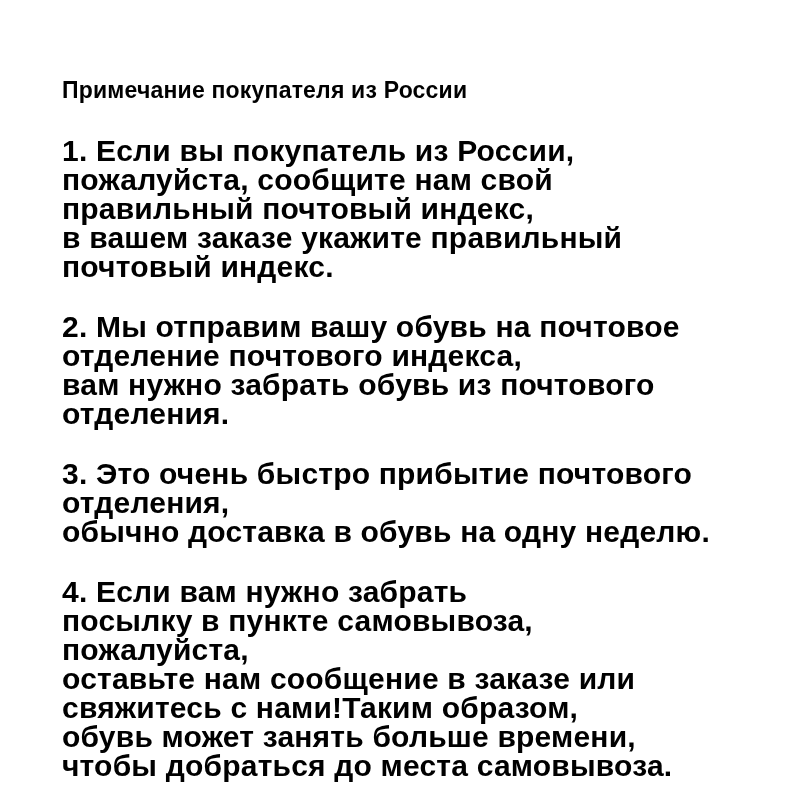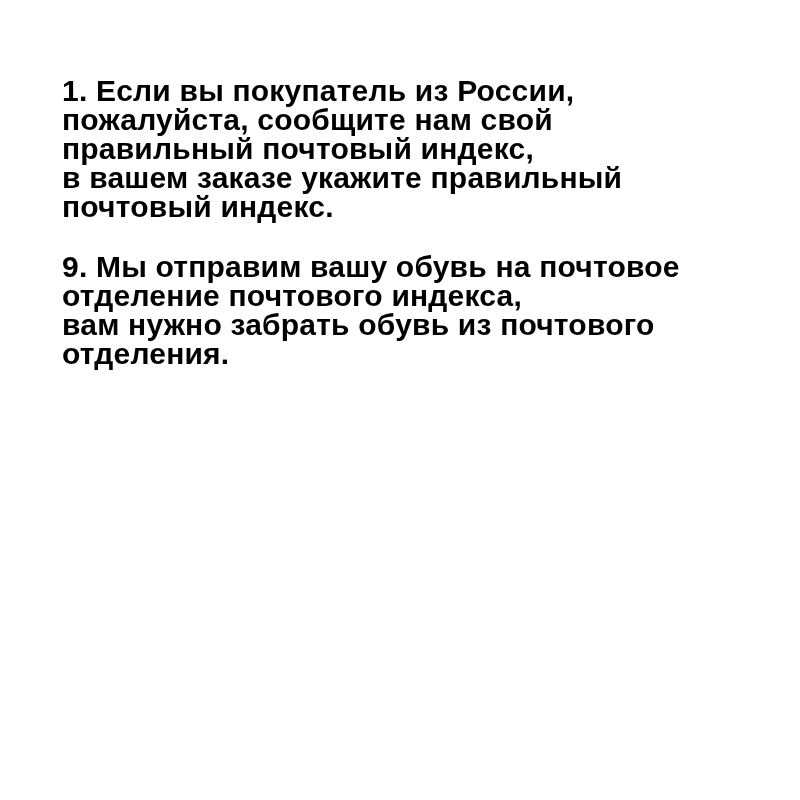--- a/index.html
+++ b/index.html
@@ -31,25 +31,35 @@
     line-height: 29px;
     margin: 0 0 31px 0;
     white-space: pre-line;
     letter-spacing: 0.2px;
   }
 </style>
 </head>
 <body>
 
 <div class="page">
+  <h1 class="doc-title">Примечание покупателя из России</h1>
 
   <p class="doc-paragraph">1. Если вы покупатель из России,
 пожалуйста, сообщите нам свой
 правильный почтовый индекс,
 в вашем заказе укажите правильный
 почтовый индекс.</p>
 
-  <p class="doc-paragraph">9. Мы отправим вашу обувь на почтовое
+  <p class="doc-paragraph">2. Мы отправим вашу обувь на почтовое
 отделение почтового индекса,
 вам нужно забрать обувь из почтового отделения.</p>
 
+  <p class="doc-paragraph">3. Это очень быстро прибытие почтового отделения,
+обычно доставка в обувь на одну неделю.</p>
 
+  <p class="doc-paragraph">4. Если вам нужно забрать
+посылку в пункте самовывоза,
+пожалуйста,
+оставьте нам сообщение в заказе или
+свяжитесь с нами!Таким образом,
+обувь может занять больше времени,
+чтобы добраться до места самовывоза.</p>
 </div>
 
 </body></html>

